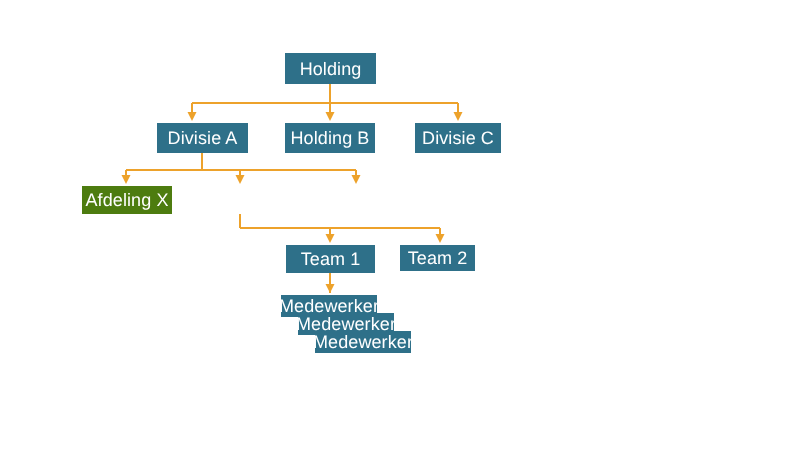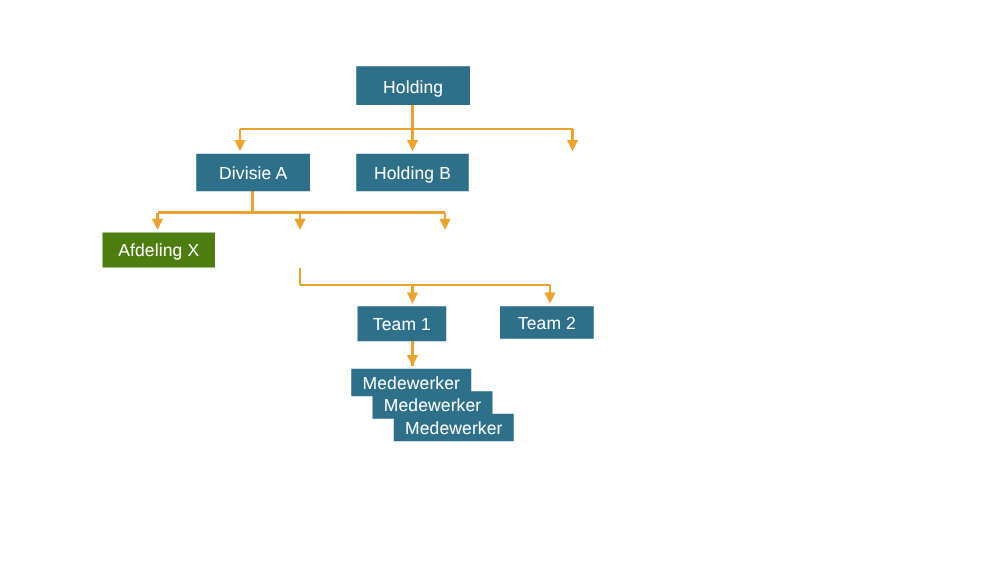--- a/index.html
+++ b/index.html
@@ -27,21 +27,21 @@
     pointer-events: none;
   }
   .node {
     position: absolute;
     box-sizing: border-box;
     background: #2E7089;
     color: #ffffff;
     display: flex;
     align-items: center;
     justify-content: center;
-    font-size: 14px;
+    font-size: 18px;
     font-family: "Liberation Sans", sans-serif;
     letter-spacing: 0.1px;
     white-space: nowrap;
     line-height: 1;
     text-rendering: geometricPrecision;
   }
   .node-label {
     display: block;
     pointer-events: none;
   }
@@ -81,24 +81,27 @@
 
 <div class="node" style="left: 285px; top: 53px; width: 91px; height: 31px; background: rgb(46, 112, 137); color: rgb(255, 255, 255);">
       <span class="node-label">Holding</span>
     </div>
     <div class="node" style="left: 157px; top: 123px; width: 91px; height: 30px; background: rgb(46, 112, 137); color: rgb(255, 255, 255);">
       <span class="node-label">Divisie A</span>
     </div>
     <div class="node" style="left: 285px; top: 123px; width: 90px; height: 30px; background: rgb(46, 112, 137); color: rgb(255, 255, 255);">
       <span class="node-label">Holding B</span>
     </div>
+    <div class="node" style="left: 415px; top: 123px; width: 86px; height: 30px; background: rgb(46, 112, 137); color: rgb(255, 255, 255);">
+      <span class="node-label">Divisie C</span>
+    </div>
     <div class="node" style="left: 82px; top: 186px; width: 90px; height: 28px; background: #4d7c0f; color: rgb(255, 255, 255);">
       <span class="node-label">Afdeling X</span>
     </div>
-    <div class="node" style="left: 286px; top: 245px; width: 71px; height: 28px; background: rgb(46, 112, 137); color: rgb(255, 255, 255);">
+    <div class="node" style="left: 286px; top: 245px; width: 89px; height: 28px; background: rgb(46, 112, 137); color: rgb(255, 255, 255);">
       <span class="node-label">Team 1</span>
     </div>
     <div class="node" style="left: 400px; top: 245px; width: 75px; height: 26px; background: rgb(46, 112, 137); color: rgb(255, 255, 255);">
       <span class="node-label">Team 2</span>
     </div>
     <div class="node" style="left: 281px; top: 295px; width: 96px; height: 22px; background: rgb(46, 112, 137); color: rgb(255, 255, 255);">
       <span class="node-label">Medewerker</span>
     </div>
     <div class="node" style="left: 298px; top: 313px; width: 96px; height: 22px; background: rgb(46, 112, 137); color: rgb(255, 255, 255);">
       <span class="node-label">Medewerker</span>

